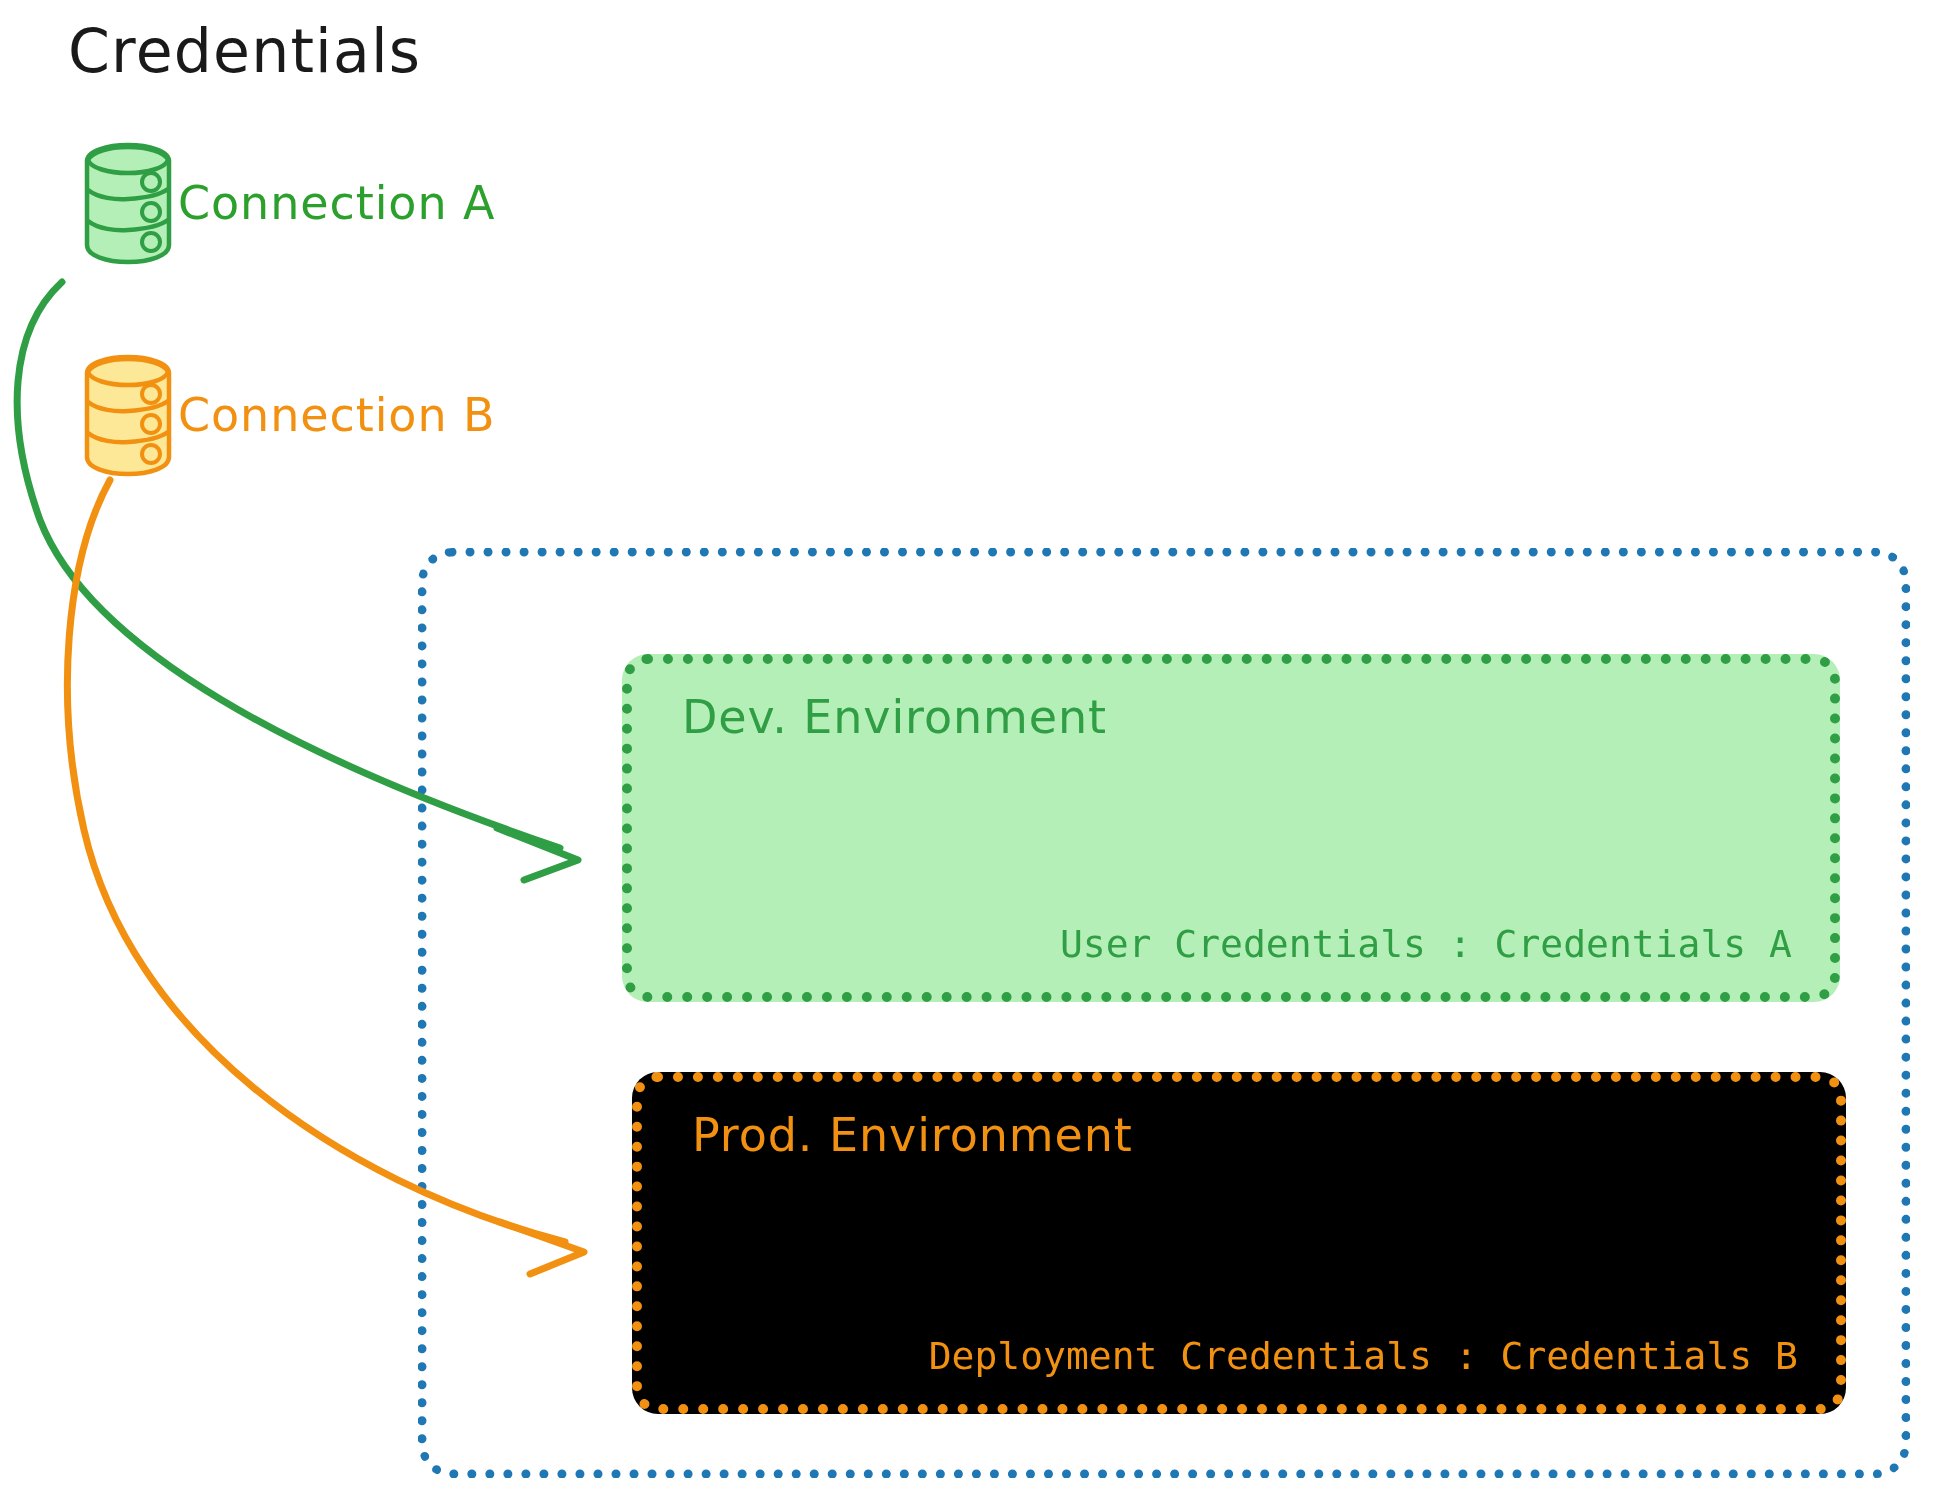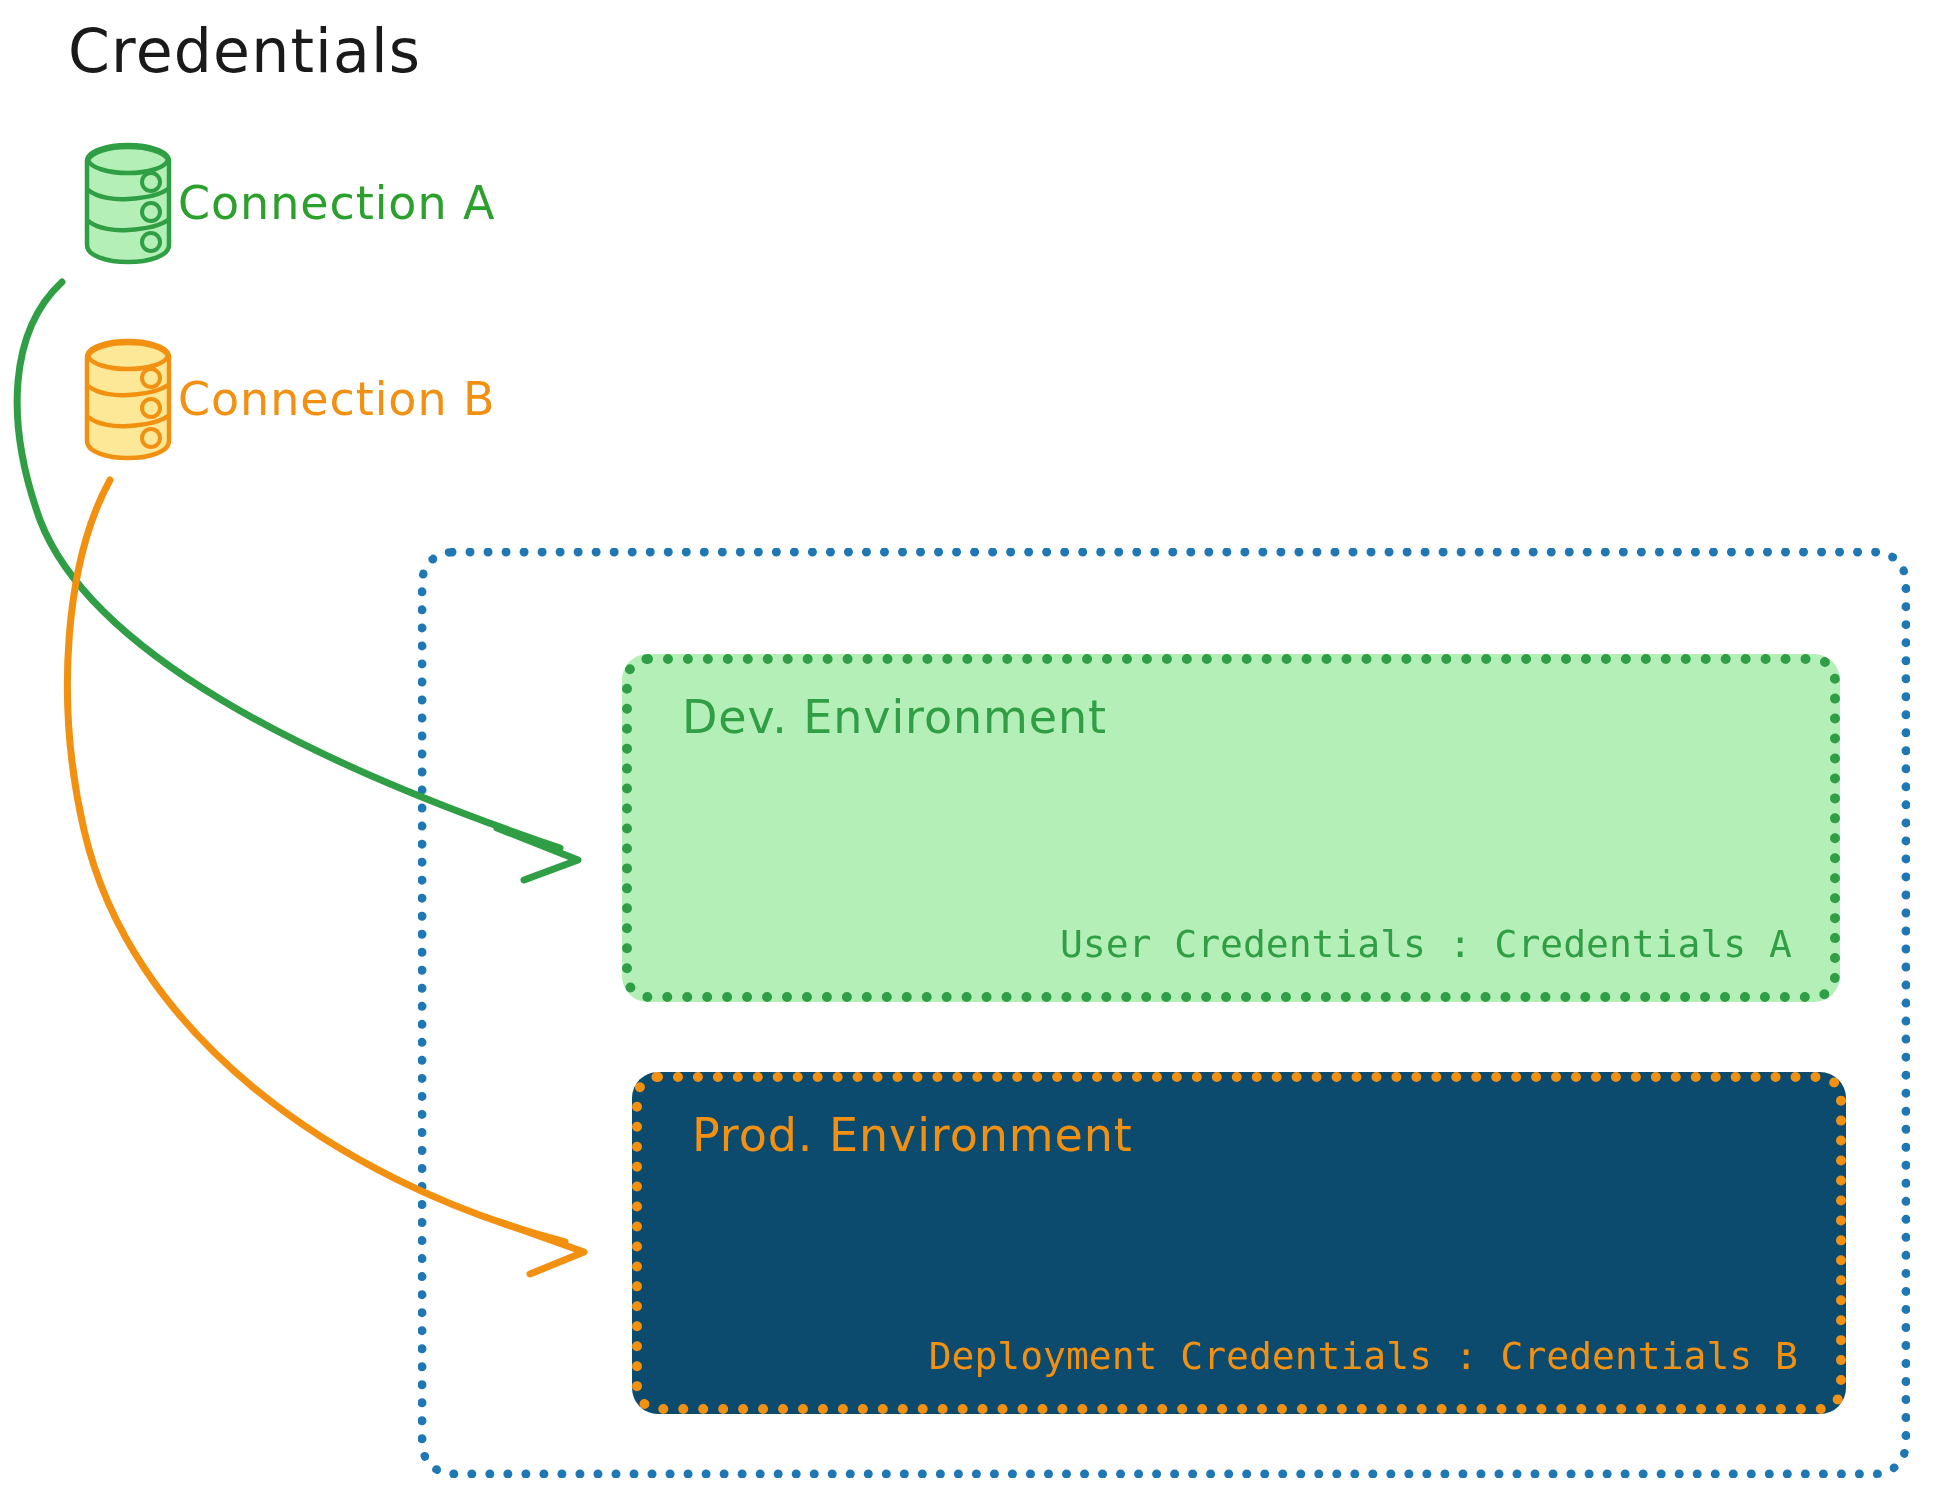--- a/index.html
+++ b/index.html
@@ -33,21 +33,21 @@
     white-space: nowrap;
   }
 
   
   .conn-row {
     position: absolute;
     display: flex;
     align-items: center;
   }
   #conn-a { left: 78px; top: 140px; }
-  #conn-b { left: 78px; top: 336px; text-align: right; }
+  #conn-b { left: 78px; top: 352px; text-align: right; }
 
   .conn-label {
     font-size: 46px;
     white-space: nowrap;
   }
   #conn-a .conn-label { color: #2ca02c; }
   #conn-b .conn-label { color: #f29111; }
 
   .db-icon { width: 100px; height: 125px; display: block; }
 
@@ -85,21 +85,21 @@
     width: 1218px;
     height: 348px;
     background: #b3efb6;
     border-color: #2f9e44;
   }
   #prod-box {
     left: 632px;
     top: 1072px;
     width: 1214px;
     height: 342px;
-    background: #0c4a6e;
+    background: #000000;
     border-color: #f29111;
   }
 
   .env-title {
     position: absolute;
     font-size: 46px;
     white-space: nowrap;
   }
   #dev-title  { left: 50px; top: 26px;  color: #2f9e44; }
   #prod-title { left: 50px; top: 26px;  color: #f29111; }

